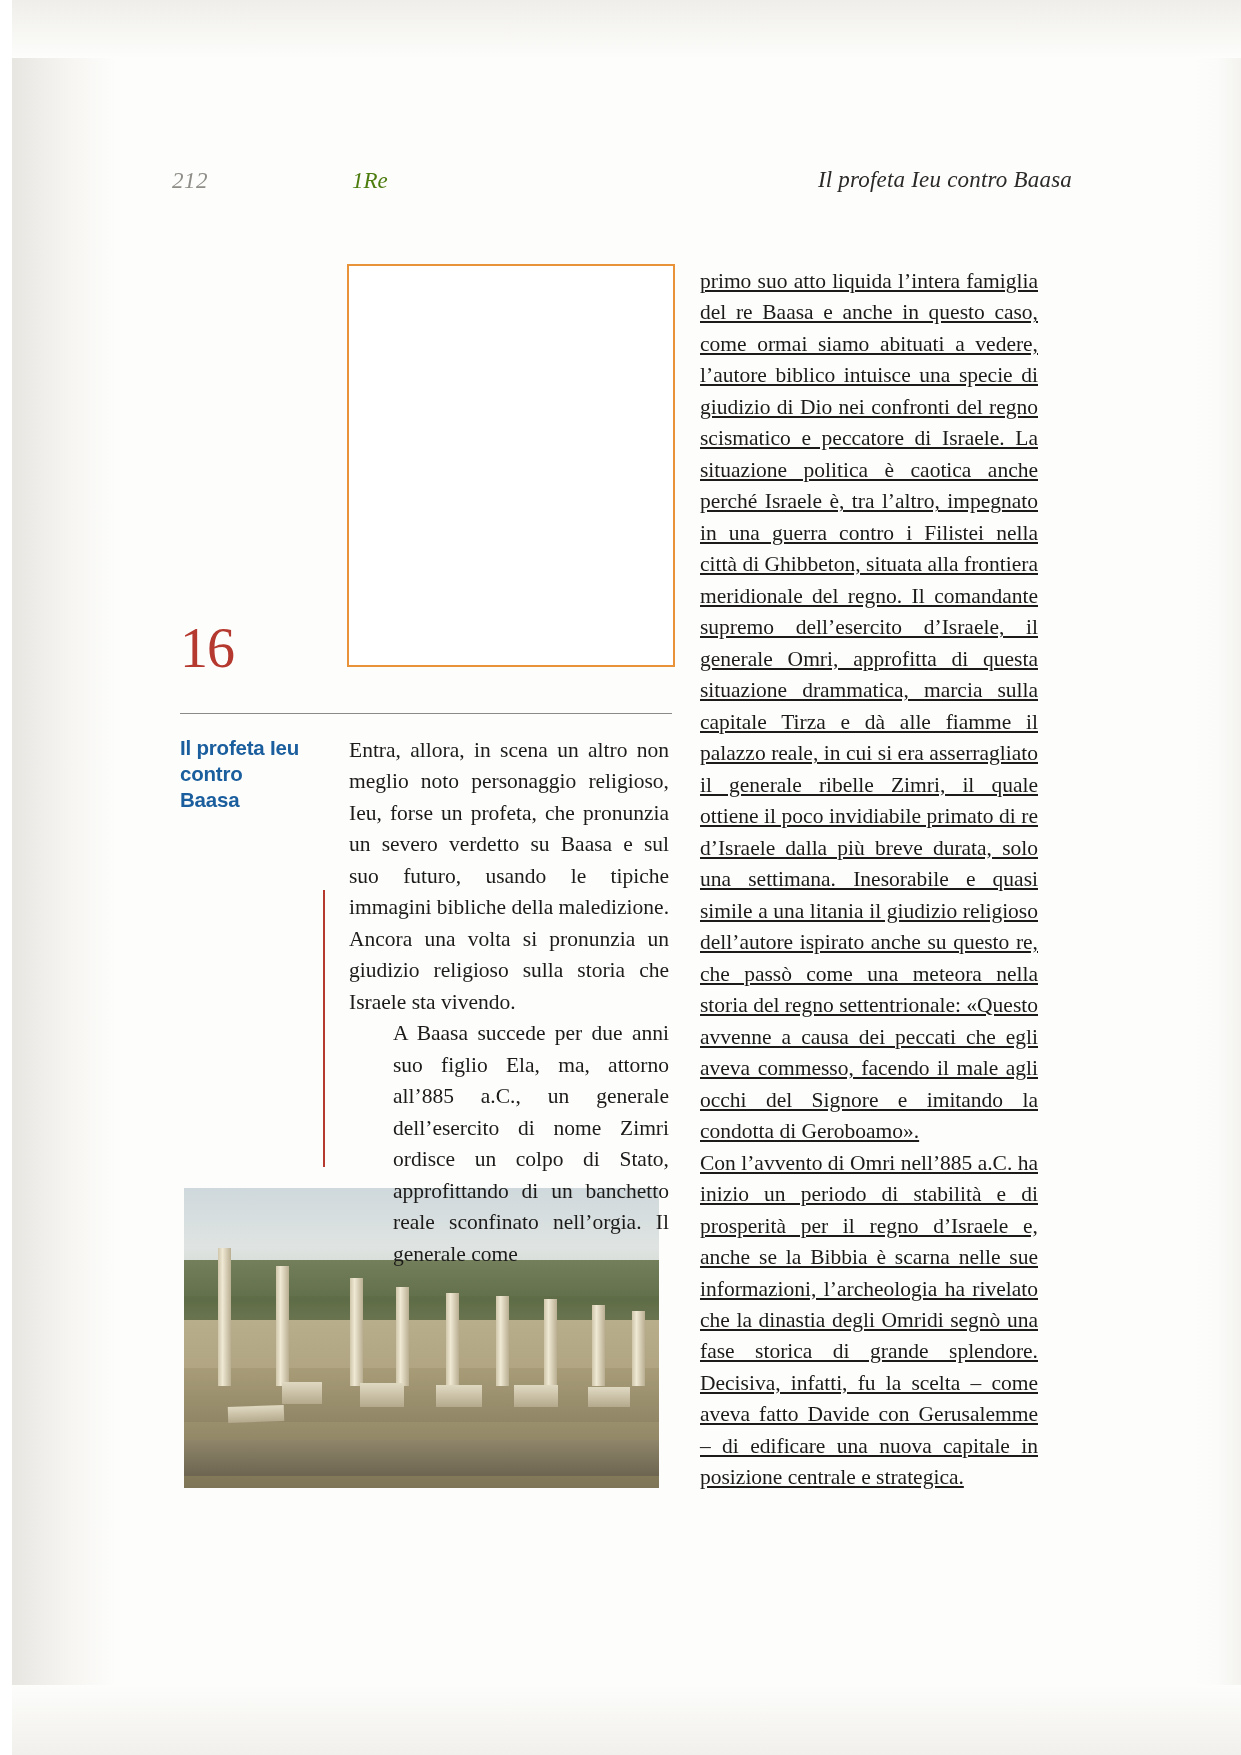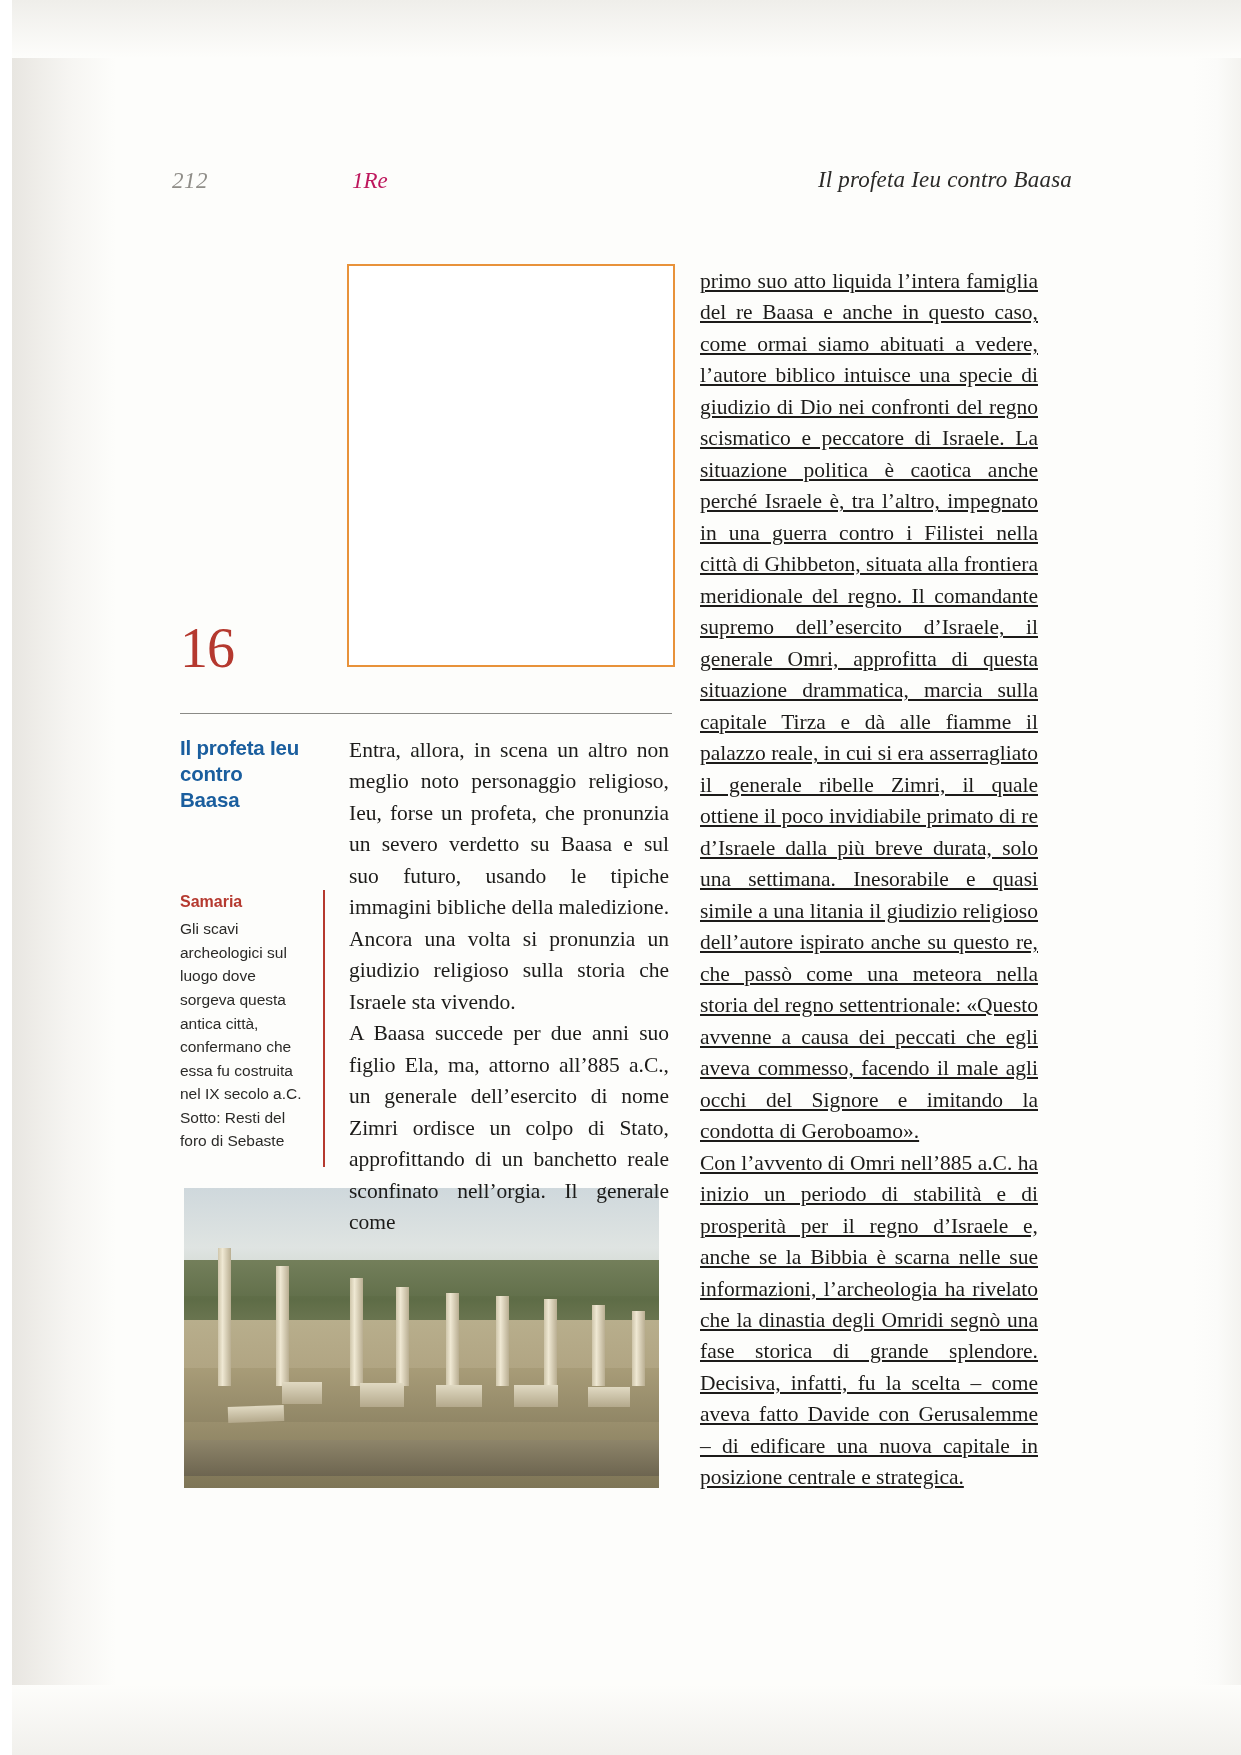--- a/index.html
+++ b/index.html
@@ -67,21 +67,21 @@
     color: #8f8d88;
     letter-spacing: 0.5px;
   }
   .book-short {
     position: absolute;
     left: 180px;
     top: 0;
     font-family: "Liberation Serif", serif;
     font-style: italic;
     font-size: 23px;
-    color: #be185d;
+    color: #4d7c0f;
   }
   .head-title {
     position: absolute;
     right: 0;
     top: -1px;
     font-family: "Liberation Serif", serif;
     font-style: italic;
     font-size: 23px;
     color: #2b2a28;
     letter-spacing: 0.2px;
@@ -213,21 +213,21 @@
     top: 735px;
     width: 320px;
     font-family: "Liberation Serif", serif;
     font-size: 21.5px;
     line-height: 1.465;
     color: #1c1b19;
     text-align: justify;
     text-justify: inter-word;
   }
   .col-mid p { margin: 0; }
-  .col-mid p + p { text-indent: 0; }
+  .col-mid p + p { text-indent: 0; margin-left: 44px; }
 
   .rule-mid {
     position: absolute;
     left: 311px;
     top: 890px;
     width: 2px;
     height: 277px;
     background: #b5392f;
   }
 
@@ -266,24 +266,20 @@
     <span></span>
   </div>
 
   <div class="chapter-number">16</div>
   <div class="rule-under-number"></div>
 
   <div class="sidebar">
     <div class="chapter-title">Il profeta Ieu contro Baasa</div>
   </div>
 
-  <div class="side-note">
-    <span class="side-note-title">Samaria</span>
-    <span class="side-note-body">Gli scavi archeologici sul luogo dove sorgeva questa antica città, confermano che essa fu costruita nel IX secolo a.C. </span><span class="lbl">Sotto:</span><span> Resti del foro di Sebaste</span>
-  </div>
 
   <div class="photo">
     <div class="sky"></div>
     <div class="treeline"></div>
     <div class="ground-far"></div>
     <div class="ground-mid"></div>
     <div class="ground-near"></div>
 
     <div class="col" style="left:34px; height:46%; bottom:34%;"></div>
     <div class="col" style="left:92px; height:40%; bottom:34%;"></div>

